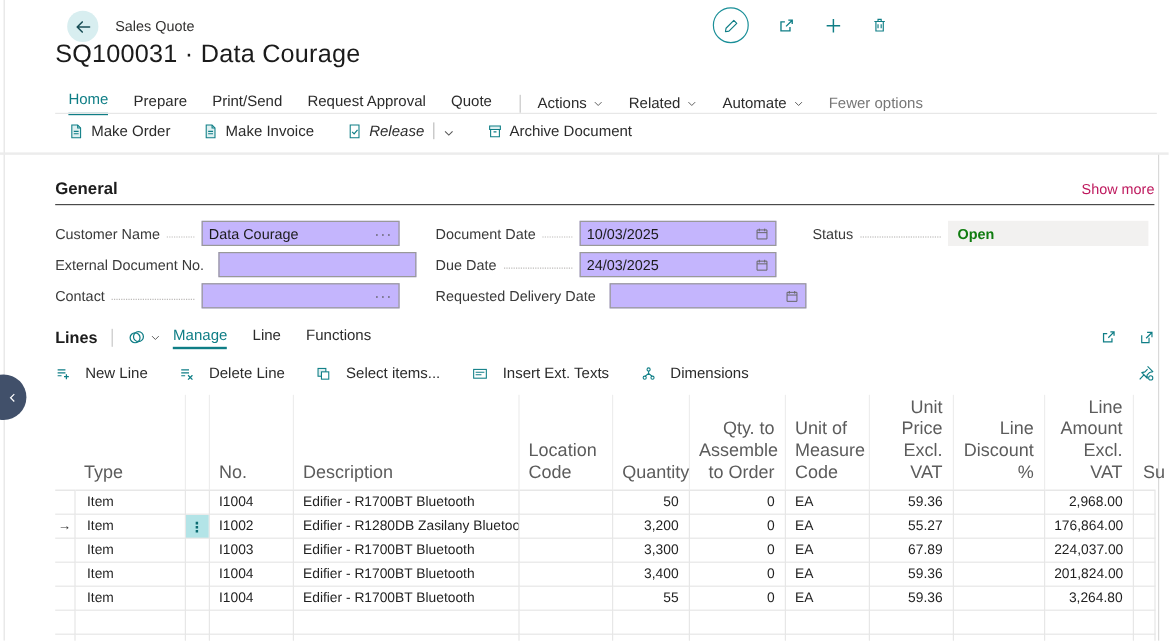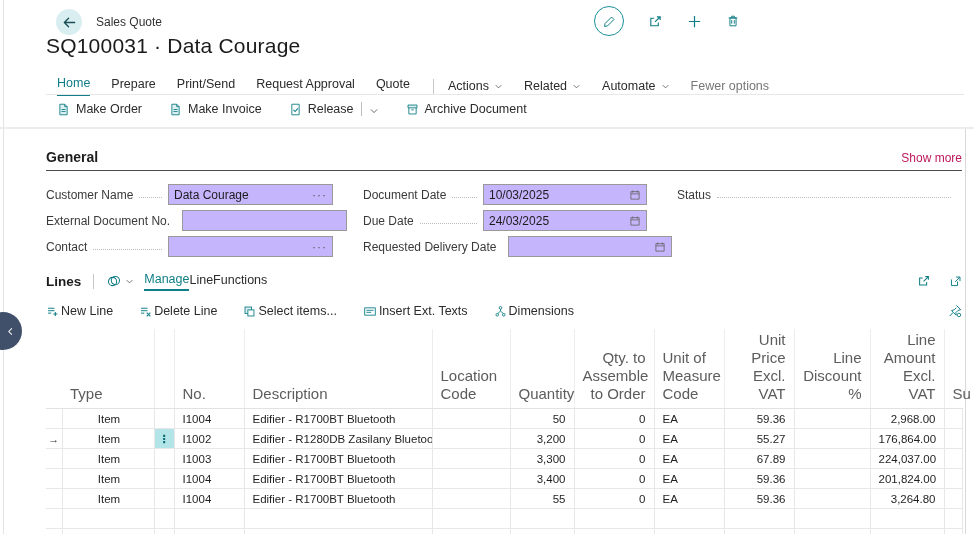--- a/index.html
+++ b/index.html
@@ -27,21 +27,21 @@
   .tabstrip .tab{margin-right:21px;padding-bottom:4px;cursor:pointer;white-space:nowrap;}
   .tabstrip .tab.active{color:#0f7e86;border-bottom:2px solid #0f7e86;}
   .tabstrip .vdiv{width:1px;height:15px;background:#c8c8c8;margin:0 14px 0 2px;}
   .tabstrip .menu-tab{margin-right:21px;display:flex;align-items:center;gap:5px;cursor:pointer;white-space:nowrap;}
   .tabstrip .fewer{color:#777;cursor:pointer;}
   .tabstrip-line{position:absolute;left:46px;right:10px;top:94px;height:1px;background:#e7e7e7;}
 
   
   .actionbar{position:absolute;left:57px;top:102px;display:flex;align-items:center;gap:27px;font-size:12.5px;color:#2b2b2b;}
   .actionbar .abtn{display:flex;align-items:center;gap:6px;cursor:pointer;white-space:nowrap;}
-  .actionbar .split{display:flex;align-items:flex-end;gap:7px;}
+  .actionbar .split{display:flex;align-items:flex-end;gap:7px;font-style:italic;}
   .actionbar .sdiv{width:1px;height:14px;background:#bdbdbd;}
   .band{position:absolute;left:0;right:0;top:127px;height:2px;background:#ececec;}
 
   
   .general{position:absolute;left:46px;top:149px;width:916px;}
   .sec-head{display:flex;align-items:flex-end;justify-content:space-between;}
   .sec-title{font-size:14px;font-weight:700;color:#1c1c1c;}
   .show-more{font-size:12px;color:#be185d;cursor:pointer;}
   .sec-line{margin-top:5px;height:1px;background:#4a4a4a;}
   .fields{display:flex;gap:30px;margin-top:13px;}
@@ -57,42 +57,42 @@
   .w165{width:165px;} .w164{width:164px;}
   .lookup-dots{color:#555;font-size:12px;letter-spacing:1px;cursor:pointer;line-height:1;}
   .status-box{flex:none;width:167px;height:21px;background:#f2f1f0;display:flex;align-items:center;padding:0 8px;
     box-sizing:border-box;font-size:12px;font-weight:700;}
 
   
   .lines{position:absolute;left:46px;top:271px;width:916px;}
   .lines-head{display:flex;align-items:center;height:20px;}
   .lines-title{font-size:13.5px;font-weight:700;color:#1c1c1c;}
   .lines-head .vdiv{width:1px;height:15px;background:#c8c8c8;margin:0 12px;}
-  .lines-menu{display:flex;align-items:center;font-size:12.5px;color:#2b2b2b;margin-left:10px;}
+  .lines-menu{display:flex;gap:21px;font-size:12.5px;color:#2b2b2b;margin-left:10px;}
   .lines-menu .mtab{cursor:pointer;padding-bottom:3px;}
   .lines-menu .mtab.active{color:#0f7e86;border-bottom:2px solid #0f7e86;}
   .lines-head-icons{margin-left:auto;display:flex;align-items:center;gap:18px;}
   .copilot-wrap{display:flex;align-items:center;gap:4px;cursor:pointer;}
 
   .lines-toolbar{display:flex;align-items:center;gap:26px;margin-top:9px;height:22px;font-size:12.5px;color:#2b2b2b;}
-  .lines-toolbar .abtn{display:flex;align-items:center;gap:2px;cursor:pointer;white-space:nowrap;}
+  .lines-toolbar .abtn{display:flex;align-items:center;gap:12px;cursor:pointer;white-space:nowrap;}
   .lines-toolbar .pin{margin-left:auto;}
 
   
   table.grid{margin-top:7px;border-collapse:collapse;table-layout:fixed;width:916px;font-size:11.5px;color:#1f1f1f;}
   table.grid th{font-weight:400;color:#5c5c5c;font-size:15px;vertical-align:bottom;padding:2px 8px 5px 8px;
     line-height:1.2;border-left:1px solid #ededed;background:#fff;}
   table.grid th.first, table.grid th.sel{border-left:none;}
   table.grid th{border-bottom:1px solid #e2e2e2;}
   table.grid td{height:19px;border:1px solid #e7e7e7;padding:0 8px;white-space:nowrap;overflow:hidden;cursor:cell;}
   table.grid td.sel{border-left:none;border-top:1px solid #e7e7e7;width:16px;padding:0 2px;color:#333;font-size:11px;text-align:center;cursor:pointer;}
   table.grid .al{text-align:left;} table.grid .ar{text-align:right;}
   table.grid td.menu-cell{padding:0;text-align:center;}
   table.grid td.menu-cell.on{background:#b3e4e7;color:#0c6b72;font-weight:700;cursor:pointer;}
-  table.grid td.type-cell{padding-left:10px;text-align:center;}
+  table.grid td.type-cell{padding-left:10px;}
 
   
   .collapse-handle{position:absolute;left:-16px;top:312px;width:38px;height:38px;border-radius:50%;
     background:#41506a;color:#fff;display:flex;align-items:center;justify-content:flex-end;
     padding-right:7px;box-sizing:border-box;font-size:15px;cursor:pointer;z-index:5;}
 
   svg.icn{display:block;}
 </style>
 </head>
 <body>
@@ -294,20 +294,23 @@
                   <path d="M2.5 3.5h11v10h-11zM2.5 6.5h11M5 2v3M11 2v3" stroke="#666" stroke-width="1.1" fill="none"></path>
                 </svg>
               </span>
           </div>
         </div>
       </div>
       <div class="fcol fcol3">
         <div class="frow">
           <span class="flabel">Status</span>
           <span class="leader"></span>
+          <div class="status-box">
+            <span id="status-value" style="color: rgb(16, 124, 16);">Open</span>
+          </div>
         </div>
       </div>
     </div>
   </div>
 
   <div class="lines">
     <div class="lines-head">
       <div class="lines-title">Lines</div>
       <div class="vdiv"></div>
       <div class="copilot-wrap">

